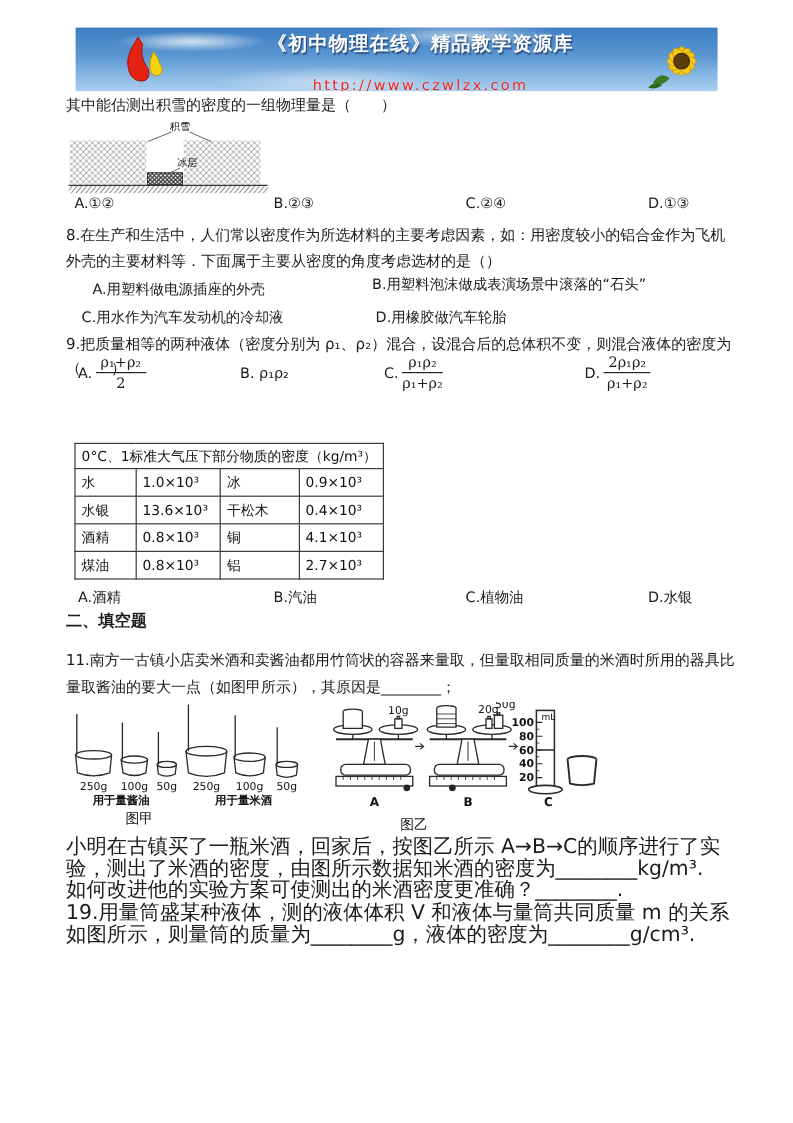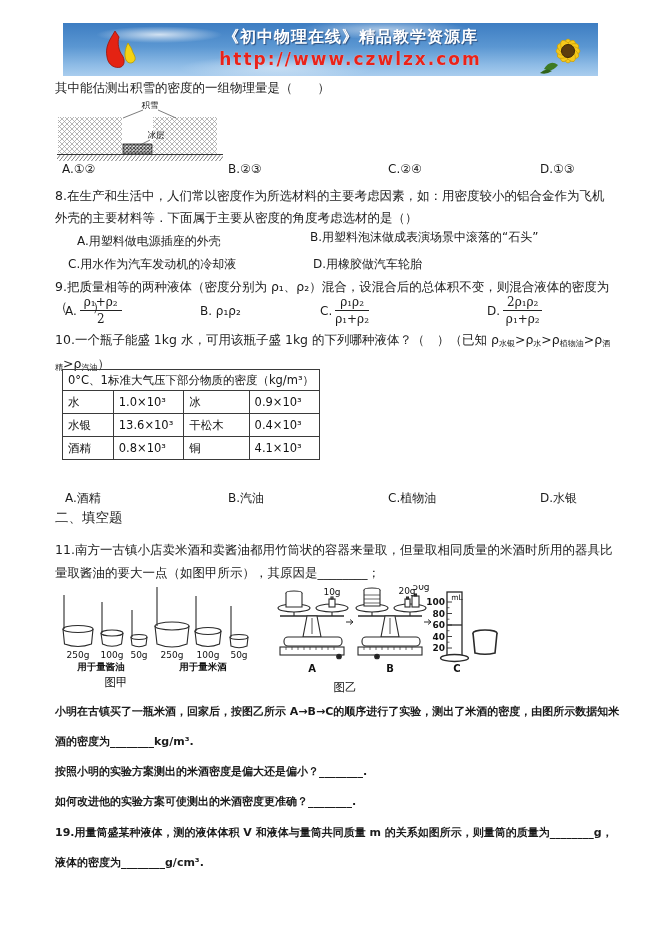--- a/index.html
+++ b/index.html
@@ -18,31 +18,31 @@
       linear-gradient(180deg,#3d7dc2 0%, #5b97d2 45%, #8fbce6 80%, #a9cdee 100%);
     overflow:hidden;
   }
   .banner-text { position:absolute; left:105px; right:65px; top:4px; text-align:center; }
   .banner-title {
     color:#ffffff; font-weight:bold; font-size:16px; letter-spacing:1px;
     text-shadow:1px 1px 1px rgba(20,40,80,.65);
     white-space:nowrap;
   }
   .banner-url {
-    color:#e8231a; font-weight:bold; font-size:17px; letter-spacing:2px; margin-top:1px;
+    color:#e8231a; font-weight:normal; font-size:12px; letter-spacing:2px; margin-top:16px;
     text-shadow:0 0 1px rgba(255,255,255,.8);
     white-space:nowrap;
   }
   .banner-logo { position:absolute; left:32px; top:4px; }
   .banner-flower { position:absolute; right:8px; top:6px; }
   
   .tline { position:absolute; font-size:12.5px; line-height:20px; }
   .opt { position:absolute; font-size:12px; white-space:nowrap; }
-  .section-title { position:absolute; font-size:13.5px; font-weight:normal; }
-  .flow { position:absolute; left:55px; width:567px; font-size:11px; line-height:30px;font-weight:bold; }
+  .section-title { position:absolute; font-size:13.5px; font-weight:bold; }
+  .flow { position:absolute; left:55px; width:567px; font-size:17px; line-height:18px; }
   .flow p { margin:0; }
   .sub { font-size:8px; vertical-align:-2px; }
   
   .frac { display:inline-block; vertical-align:middle; text-align:center;
           font-family:"DejaVu Serif", serif; font-size:12px; line-height:14px; margin-left:3px;}
   .frac .num { display:block; border-bottom:1px solid #222; padding:0 4px 1px; }
   .frac .den { display:block; padding-top:1px; }
   .opt-label { display:inline-block; vertical-align:middle; }
   
   .density-table { position:absolute; left:62px; top:369px; border-collapse:collapse; }
@@ -128,21 +128,20 @@
     <span class="opt-label">A.</span><span class="frac"><span class="num">ρ₁+ρ₂</span><span class="den">2</span></span>
   </span>
   <span class="opt" style="left:200px; top:304px;">B. ρ₁ρ₂</span>
   <span class="opt" style="left:320px; top:295px;">
     <span class="opt-label">C.</span><span class="frac"><span class="num">ρ₁ρ₂</span><span class="den">ρ₁+ρ₂</span></span>
   </span>
   <span class="opt" style="left:487px; top:295px;">
     <span class="opt-label">D.</span><span class="frac"><span class="num">2ρ₁ρ₂</span><span class="den">ρ₁+ρ₂</span></span>
   </span>
 
-  <div class="tline" style="left:55px; top:330px; width:562px;"><span>10.一个瓶子能盛 1kg 水，可用该瓶子盛 1kg 的下列哪种液体？（　）（已知 ρ</span><span class="sub">水银</span><span>&gt;ρ</span><span class="sub">水</span><span>&gt;ρ</span><span class="sub">植物油</span><span>&gt;ρ</span><span class="sub">酒精</span><span>&gt;ρ</span><span class="sub">汽油</span><span>）</span></div>
 
   <table class="density-table">
     <colgroup>
         <col style="width:49px">
         <col style="width:68px">
         <col style="width:63px">
         <col style="width:68px">
       </colgroup>
     <tbody>
         <tr class="thead">
@@ -159,20 +158,26 @@
       <td>13.6×10³</td>
       <td>干松木</td>
       <td>0.4×10³</td>
     </tr>
     <tr>
       <td>酒精</td>
       <td>0.8×10³</td>
       <td>铜</td>
       <td>4.1×10³</td>
     </tr>
+    <tr>
+      <td>煤油</td>
+      <td>0.8×10³</td>
+      <td>铝</td>
+      <td>2.7×10³</td>
+    </tr>
   </tbody>
     </table>
 
   <span class="opt" style="left:65px;  top:490px;">A.酒精</span>
   <span class="opt" style="left:228px; top:490px;">B.汽油</span>
   <span class="opt" style="left:388px; top:490px;">C.植物油</span>
   <span class="opt" style="left:540px; top:490px;">D.水银</span>
 
   <div class="section-title" style="left:55px; top:509px;">二、填空题</div>
 
@@ -279,18 +284,17 @@
     <text x="390" y="20" font-size="9" font-weight="bold" text-anchor="end">100</text>
     <text x="390" y="31.5" font-size="9" font-weight="bold" text-anchor="end">80</text>
     <text x="390" y="43" font-size="9" font-weight="bold" text-anchor="end">60</text>
     <text x="390" y="54.5" font-size="9" font-weight="bold" text-anchor="end">40</text>
     <text x="390" y="66" font-size="9" font-weight="bold" text-anchor="end">20</text>
     <text x="290" y="106" font-size="11.5" text-anchor="middle">图乙</text>
   </svg>
 
   <div class="flow" style="top:697px;">
     <p>小明在古镇买了一瓶米酒，回家后，按图乙所示 A→B→C的顺序进行了实验，测出了米酒的密度，由图所示数据知米酒的密度为________kg/m³.</p>
-    <p>按照小明的实验方案测出的米酒密度是偏大还是偏小？________.</p>
     <p>如何改进他的实验方案可使测出的米酒密度更准确？________.</p>
     <p style="margin-top:1px;">19.用量筒盛某种液体，测的液体体积 V 和液体与量筒共同质量 m 的关系如图所示，则量筒的质量为________g，液体的密度为________g/cm³.</p>
   </div>
 
 </div>
 
 </body></html>

